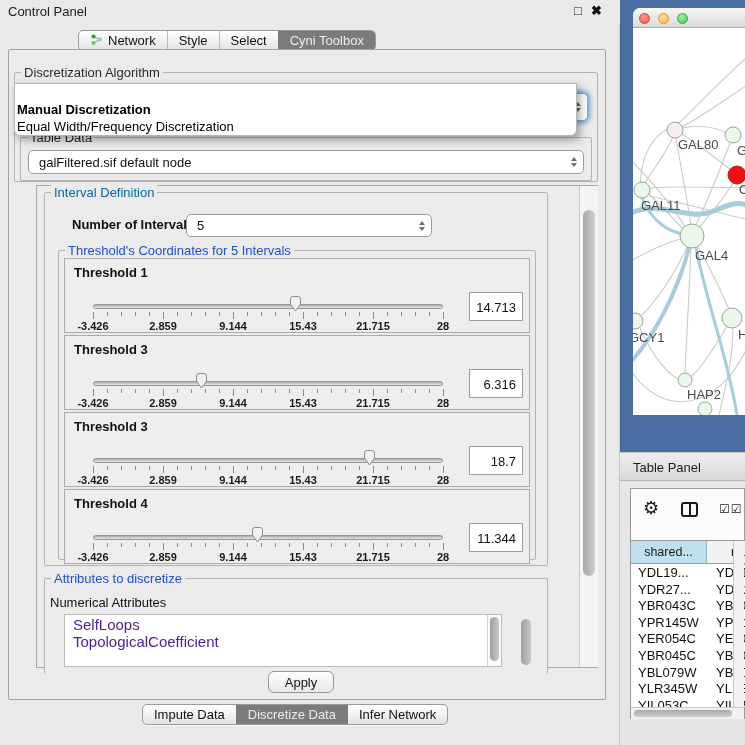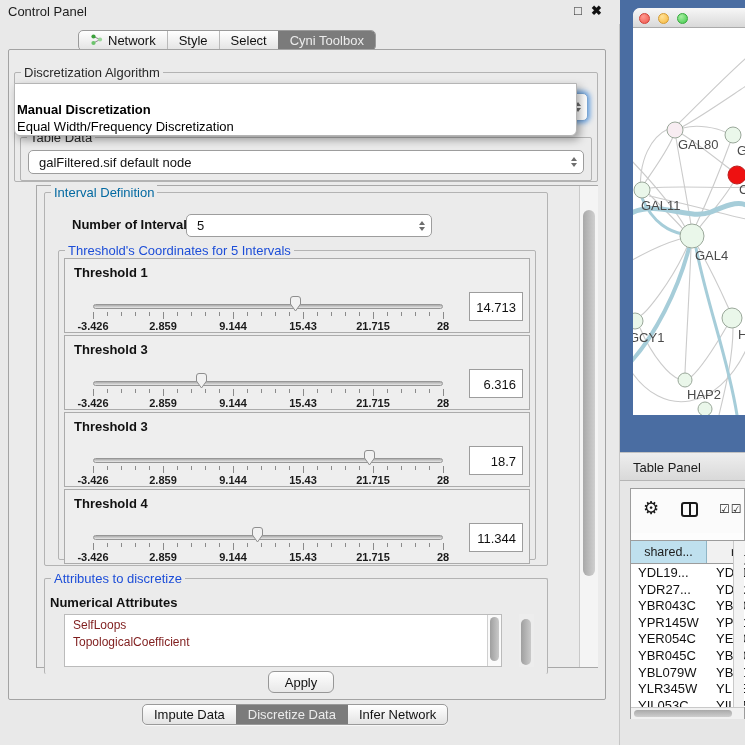--- a/index.html
+++ b/index.html
@@ -67,23 +67,23 @@
   .tick{position:absolute;width:1px;background:#8a8a8a;top:0;}
   .tick.minor{height:4px;}
   .tick.major{height:7px;}
   .t-ticklabels{position:absolute;left:28px;top:61px;width:350px;height:12px;}
   .tlab{position:absolute;transform:translateX(-50%);font-size:11px;font-weight:bold;color:#1a1a1a;white-space:nowrap;}
   .t-field{position:absolute;left:404px;top:33px;width:54px;height:29px;background:#fff;border:1px solid #9d9d9d;
            font-size:13px;color:#111;text-align:right;padding:7px 6px 0 0;}
 
   
   #grp-attrs{left:44px;top:578px;width:504px;height:96px;border-bottom:none;}
-  #attr-label{position:absolute;left:50px;top:595px;font-size:13px;font-weight:bold;}
+  #attr-label{position:absolute;left:50px;top:595px;font-size:13px;font-weight:normal;}
   #attr-list{position:absolute;left:64px;top:614px;width:438px;height:53px;background:#fff;border:1px solid #bbb;overflow:hidden;padding:2px 0 0 8px;}
-  .attr-item{font-size:12px;line-height:16.5px;color:#7f1d1d;white-space:nowrap;}
+  .attr-item{font-size:15px;line-height:16.5px;color:#4c1d95;white-space:nowrap;}
   .vsb{position:absolute;background:#fafafa;border-left:1px solid #d0d0d0;}
   .vsb .thumb{position:absolute;left:2px;border-radius:5px;background:linear-gradient(90deg,#9f9f9f,#c9c9c9);}
   #attr-list-sb{left:487px;top:615px;width:14px;height:51px;}
   #attr-list-sb .thumb{top:2px;width:9px;height:44px;}
   #attr-outer-sb{left:519px;top:614px;width:15px;height:53px;background:#ededed;border:none;}
   #attr-outer-sb .thumb{top:5px;width:10px;height:46px;}
   #main-sb{position:absolute;left:579px;top:186px;width:19px;height:481px;background:#f4f4f4;border-left:1px solid #c9c9c9;}
   #main-sb .thumb{position:absolute;left:3px;top:24px;width:12px;height:366px;border-radius:7px;
                   background:linear-gradient(90deg,#a8a8a8,#cfcfcf);}
 

